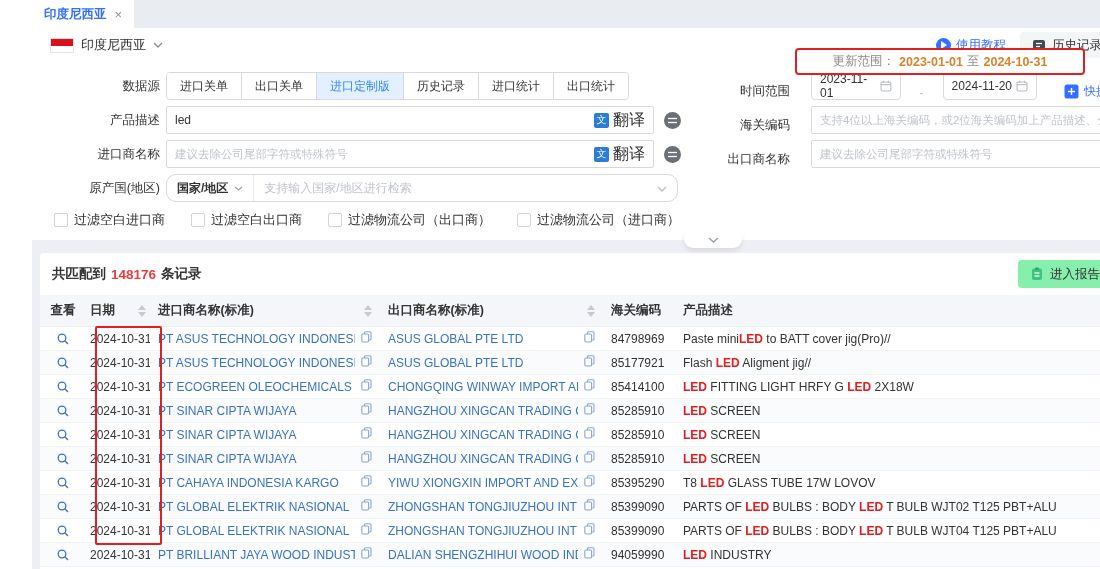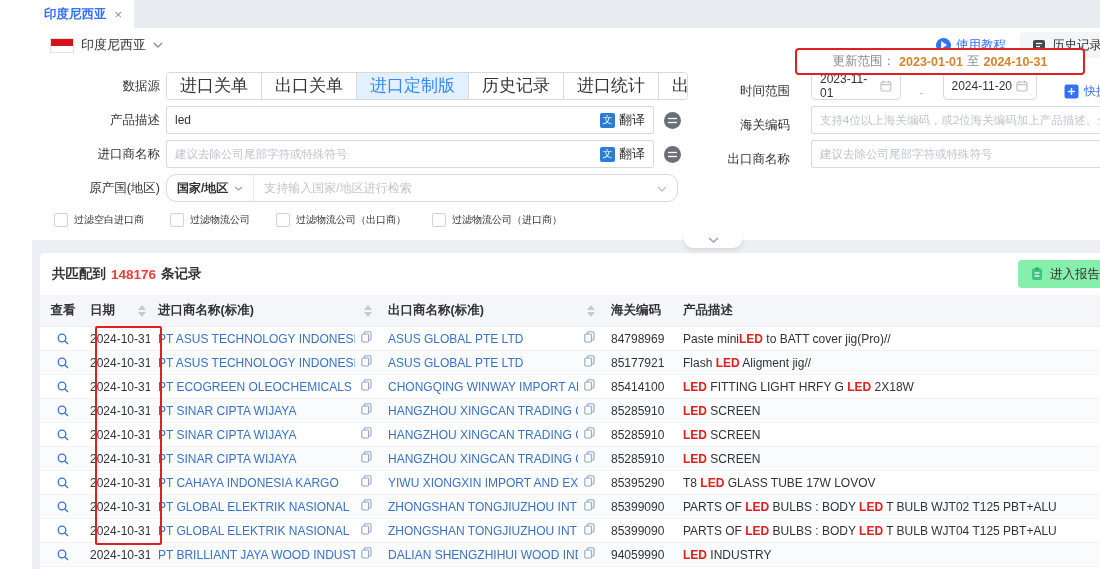--- a/index.html
+++ b/index.html
@@ -32,47 +32,47 @@
 
   
   .filter-panel { position:relative; height:178px; background:#fff; padding-top:10px; }
   .frow { display:flex; align-items:center; height:28px; margin-bottom:6px; }
   .fleft { display:flex; align-items:center; width:656px; flex:none; }
   .fright { display:flex; align-items:flex-end; flex:1; min-width:0;gap:13px; }
   .flabel { width:134px; flex:none; text-align:right; padding-right:6px; color:#333; font-size:12.5px; }
   .rlabel { width:110px; flex:none; text-align:right; padding-right:8px; color:#333; font-size:12.5px; }
 
   .segmented { display:flex; border:1px solid #d9d9d9; border-radius:4px; overflow:hidden; }
-  .seg-btn { padding:0 13px; height:26px; line-height:26px; background:#fff; color:#333; border:none; border-left:1px solid #d9d9d9; font-size:17px; cursor:pointer; font-family:Liberation Sans, sans-serif; white-space:nowrap; }
+  .seg-btn { padding:0 13px; height:26px; line-height:26px; background:#fff; color:#333; border:none; border-left:1px solid #d9d9d9; font-size:12px; cursor:pointer; font-family:Liberation Sans, sans-serif; white-space:nowrap; }
   .seg-btn:first-child { border-left:none; }
   .seg-btn.active { background:#e3f0ff; color:#3388ff; }
 
   .date-input { display:flex; align-items:center; justify-content:space-between; border:1px solid #d9d9d9; border-radius:4px; height:28px; padding:0 8px; background:#fff; cursor:pointer; color:#333; }
   .date-sep { margin:0 6px; color:#bfbfbf; }
   .quick-opt { display:flex; align-items:center; gap:5px; color:#3370ff; margin-left:14px; cursor:pointer; white-space:nowrap; }
 
   .input-wrap { position:relative; display:flex; align-items:center; border:1px solid #d9d9d9; border-radius:2px; height:28px; background:#fff; }
   .input-wrap input { border:none; outline:none; flex:1; min-width:0; height:100%; padding:0 8px; font-size:12px; font-family:inherit; color:#333; background:transparent; }
   .input-wrap input::placeholder { color:#c0c4cc; font-size:11.5px; }
   .w488 { width:488px; }
   .translate-btn { display:flex; align-items:center; gap:4px; padding-right:8px; cursor:pointer; flex:none; }
   .trans-ic { width:15px; height:15px; background:#2b7cd3; border-radius:2px; color:#fff; font-size:10px; display:flex; align-items:center; justify-content:center; }
-  .trans-txt { color:#333; font-size:13px; }
+  .trans-txt { color:#333; font-size:16px; }
   .circle-ic { width:17px; height:17px; border-radius:50%; background:#6b7078; margin-left:10px; flex:none; display:flex; align-items:center; justify-content:center; cursor:pointer; }
 
   .origin-box { display:flex; align-items:center; border:1px solid #d9d9d9; border-radius:10px; height:28px; width:512px; background:#fff; }
   .origin-sel { display:flex; align-items:center; gap:6px; padding:0 10px; font-weight:bold; color:#333; cursor:pointer; border-right:1px solid #e8e8e8; height:100%; }
   .origin-box input { border:none; outline:none; flex:1; min-width:0; padding:0 10px; font-size:12px; font-family:inherit; }
   .origin-box input::placeholder { color:#c0c4cc; }
   .origin-caret { padding-right:10px; }
 
   .cb-row { display:flex; align-items:center; margin:10px 0 0 22px; height:16px; }
   .cb { display:flex; align-items:center; gap:6px; margin-right:26px; cursor:pointer; }
   .cb .box { width:14px; height:14px; border:1px solid #cfd3da; border-radius:2px; background:#fff; flex:none; }
-  .cb .lbl { color:#333; font-size:10px; white-space:nowrap; }
+  .cb .lbl { color:#333; font-size:13px; white-space:nowrap; }
 
   .collapse-handle { position:absolute; left:652px; top:170px; width:58px; height:16px; background:#fff; border-radius:0 0 9px 9px; box-shadow:0 3px 5px rgba(0,0,0,.09); display:flex; align-items:center; justify-content:center; cursor:pointer; z-index:5; }
 
   
   .content { position:absolute; left:0; right:0; top:240px; bottom:0; background:#edeff4; }
   .results-card { position:absolute; left:8px; right:8px; top:13px; bottom:0; background:#fff; border-radius:4px 4px 0 0; }
   .results-bar { height:42px; display:flex; align-items:center; padding:0 12px; }
   .res-text { font-size:13.5px; font-weight:bold; color:#333; display:flex; gap:5px; align-items:center; }
   .res-count { color:#f03b3b; }
   .report-btn { margin-left:auto; display:flex; align-items:center; gap:6px; background:#86efac; border:none; border-radius:4px; height:28px; padding:0 12px; font-size:12.5px; color:#333; cursor:pointer; font-family:inherit; }
@@ -270,21 +270,21 @@
       </div>
     </div>
 
     <div class="cb-row">
         <span class="cb">
     <span class="box"></span>
     <span class="lbl">过滤空白进口商</span>
   </span>
         <span class="cb">
     <span class="box"></span>
-    <span class="lbl">过滤物流公司</span>
+    <span class="lbl">过滤空白出口商</span>
   </span>
         <span class="cb">
     <span class="box"></span>
     <span class="lbl">过滤物流公司（出口商）</span>
   </span>
         <span class="cb">
     <span class="box"></span>
     <span class="lbl">过滤物流公司（进口商）</span>
   </span>
       </div>

